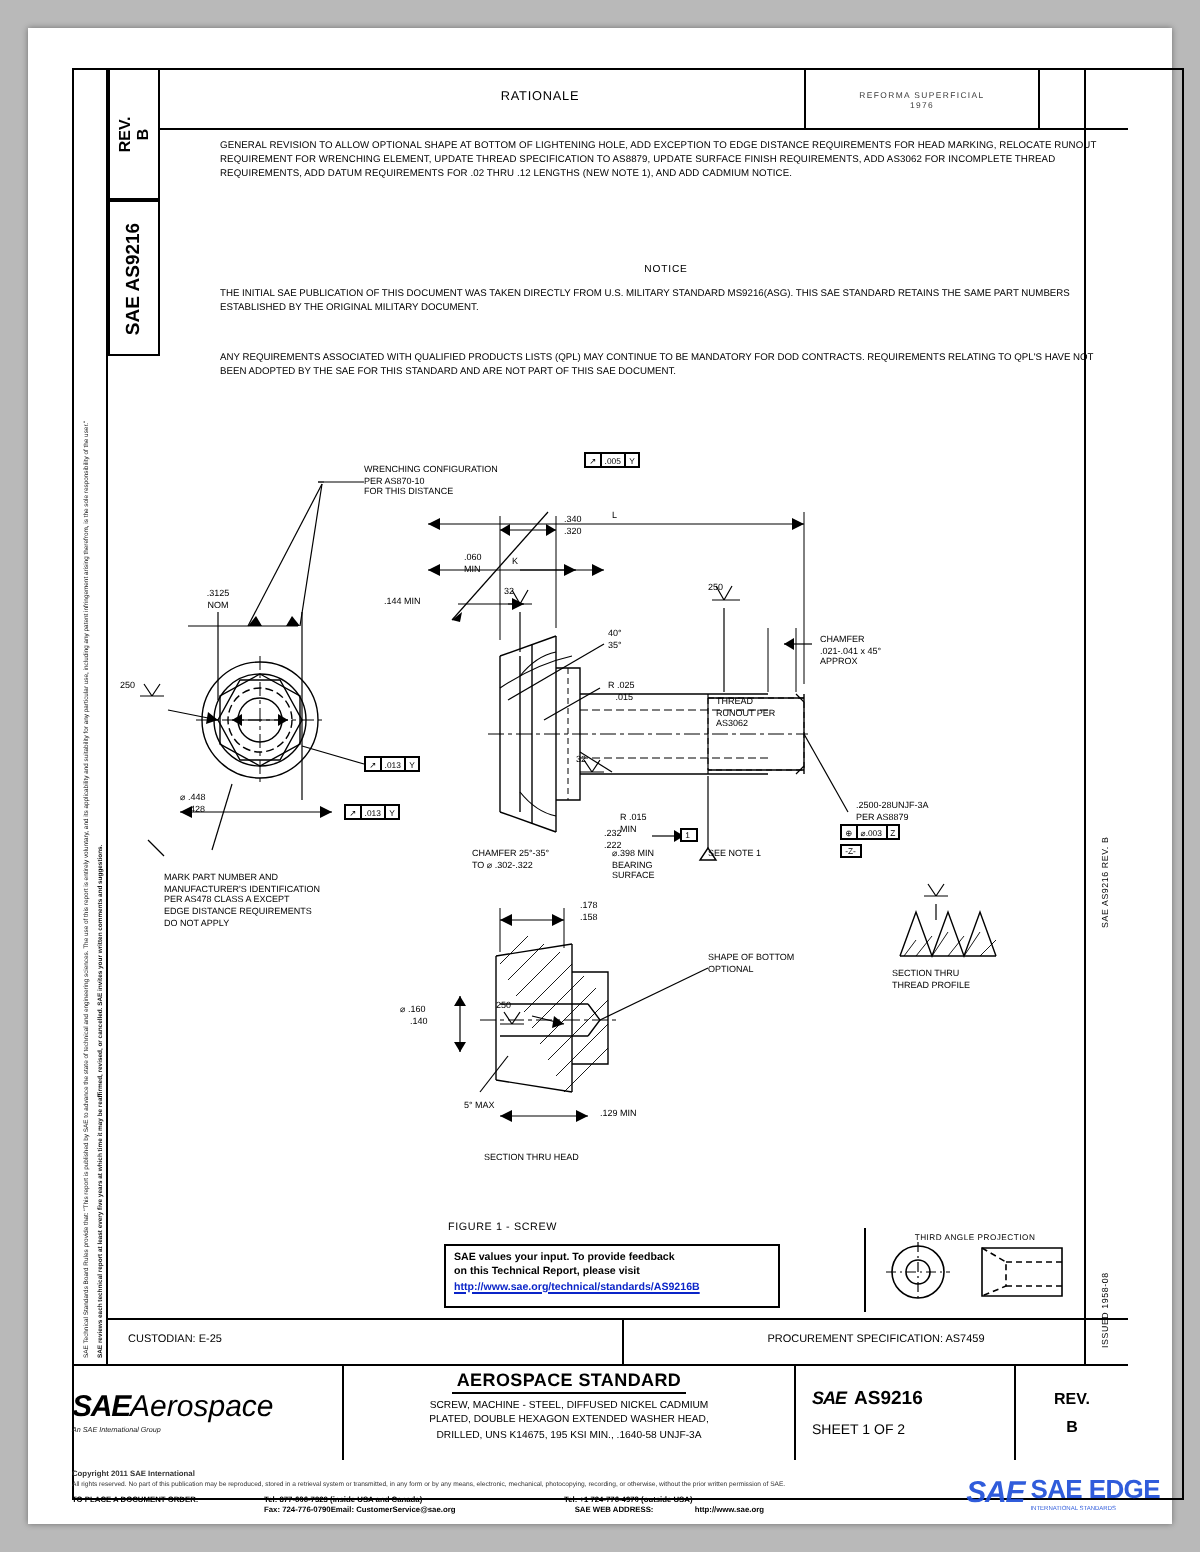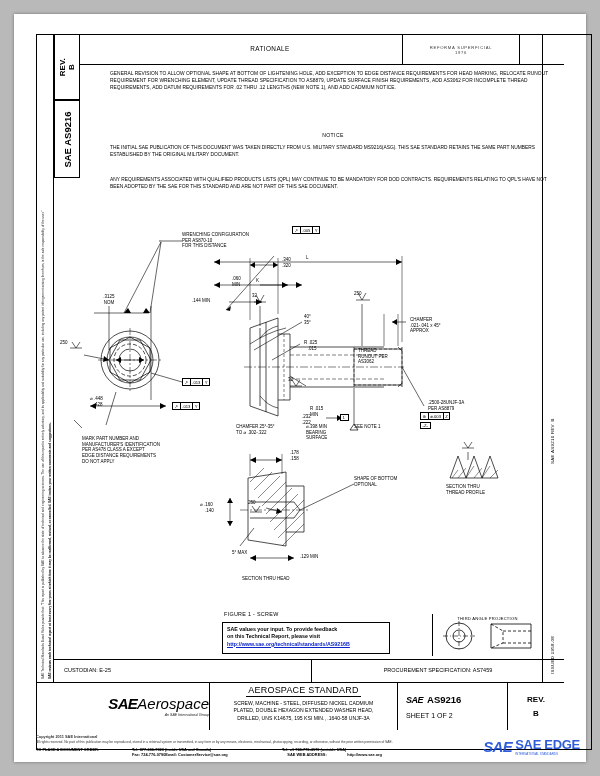--- a/index.html
+++ b/index.html
@@ -202,36 +202,36 @@
     font-size: 5.5px; padding-top: 7px; text-align: center;
   }
 
   
   #titleblock {
     position: absolute; left: 22px; right: 22px; top: 668px; height: 48px;
     border-top: 1.2px solid #000;
     display: flex;
   }
   #tb-logo {
-    width: 174px; border-right: 1px solid #000;
+    width: 136px; border-right: 1px solid #000;
     display: flex; flex-direction: column;
-    align-items: flex-end; justify-content: center;
+    align-items: flex-start; justify-content: center;
   }
   .sae-mark {
     font-size: 15px; font-weight: bold; font-style: italic;
     letter-spacing: -.6px; line-height: 1;
   }
   .sae-mark .aero { font-weight: normal; font-style: italic; letter-spacing: 0; }
   #tb-logo .sub { font-size: 3.6px; font-style: italic; margin-top: 2px; color: #222; }
   #tb-desc {
     flex: 1; border-right: 1px solid #000; padding: 2px 4px 0 4px;
     display: flex; flex-direction: column; align-items: center;
   }
   #tb-desc .h {
-    font-size: 9px; font-weight: normal; letter-spacing: .2px;
+    font-size: 9px; font-weight: bold; letter-spacing: .2px;
     border-bottom: 1.2px solid #000; padding: 0 2px 1px 2px; margin-bottom: 2.5px;
   }
   #tb-desc .d { font-size: 5.1px; line-height: 1.5; text-align: center; }
   #tb-num {
     width: 110px; border-right: 1px solid #000;
     display: flex; flex-direction: column; justify-content: center;
     padding-left: 8px;
   }
   #tb-num .n { font-size: 9.5px; font-weight: bold; display: flex; align-items: baseline; gap: 4px; }
   #tb-num .n .sm2 { font-size: 9px; font-weight: bold; font-style: italic; letter-spacing: -.5px; }

